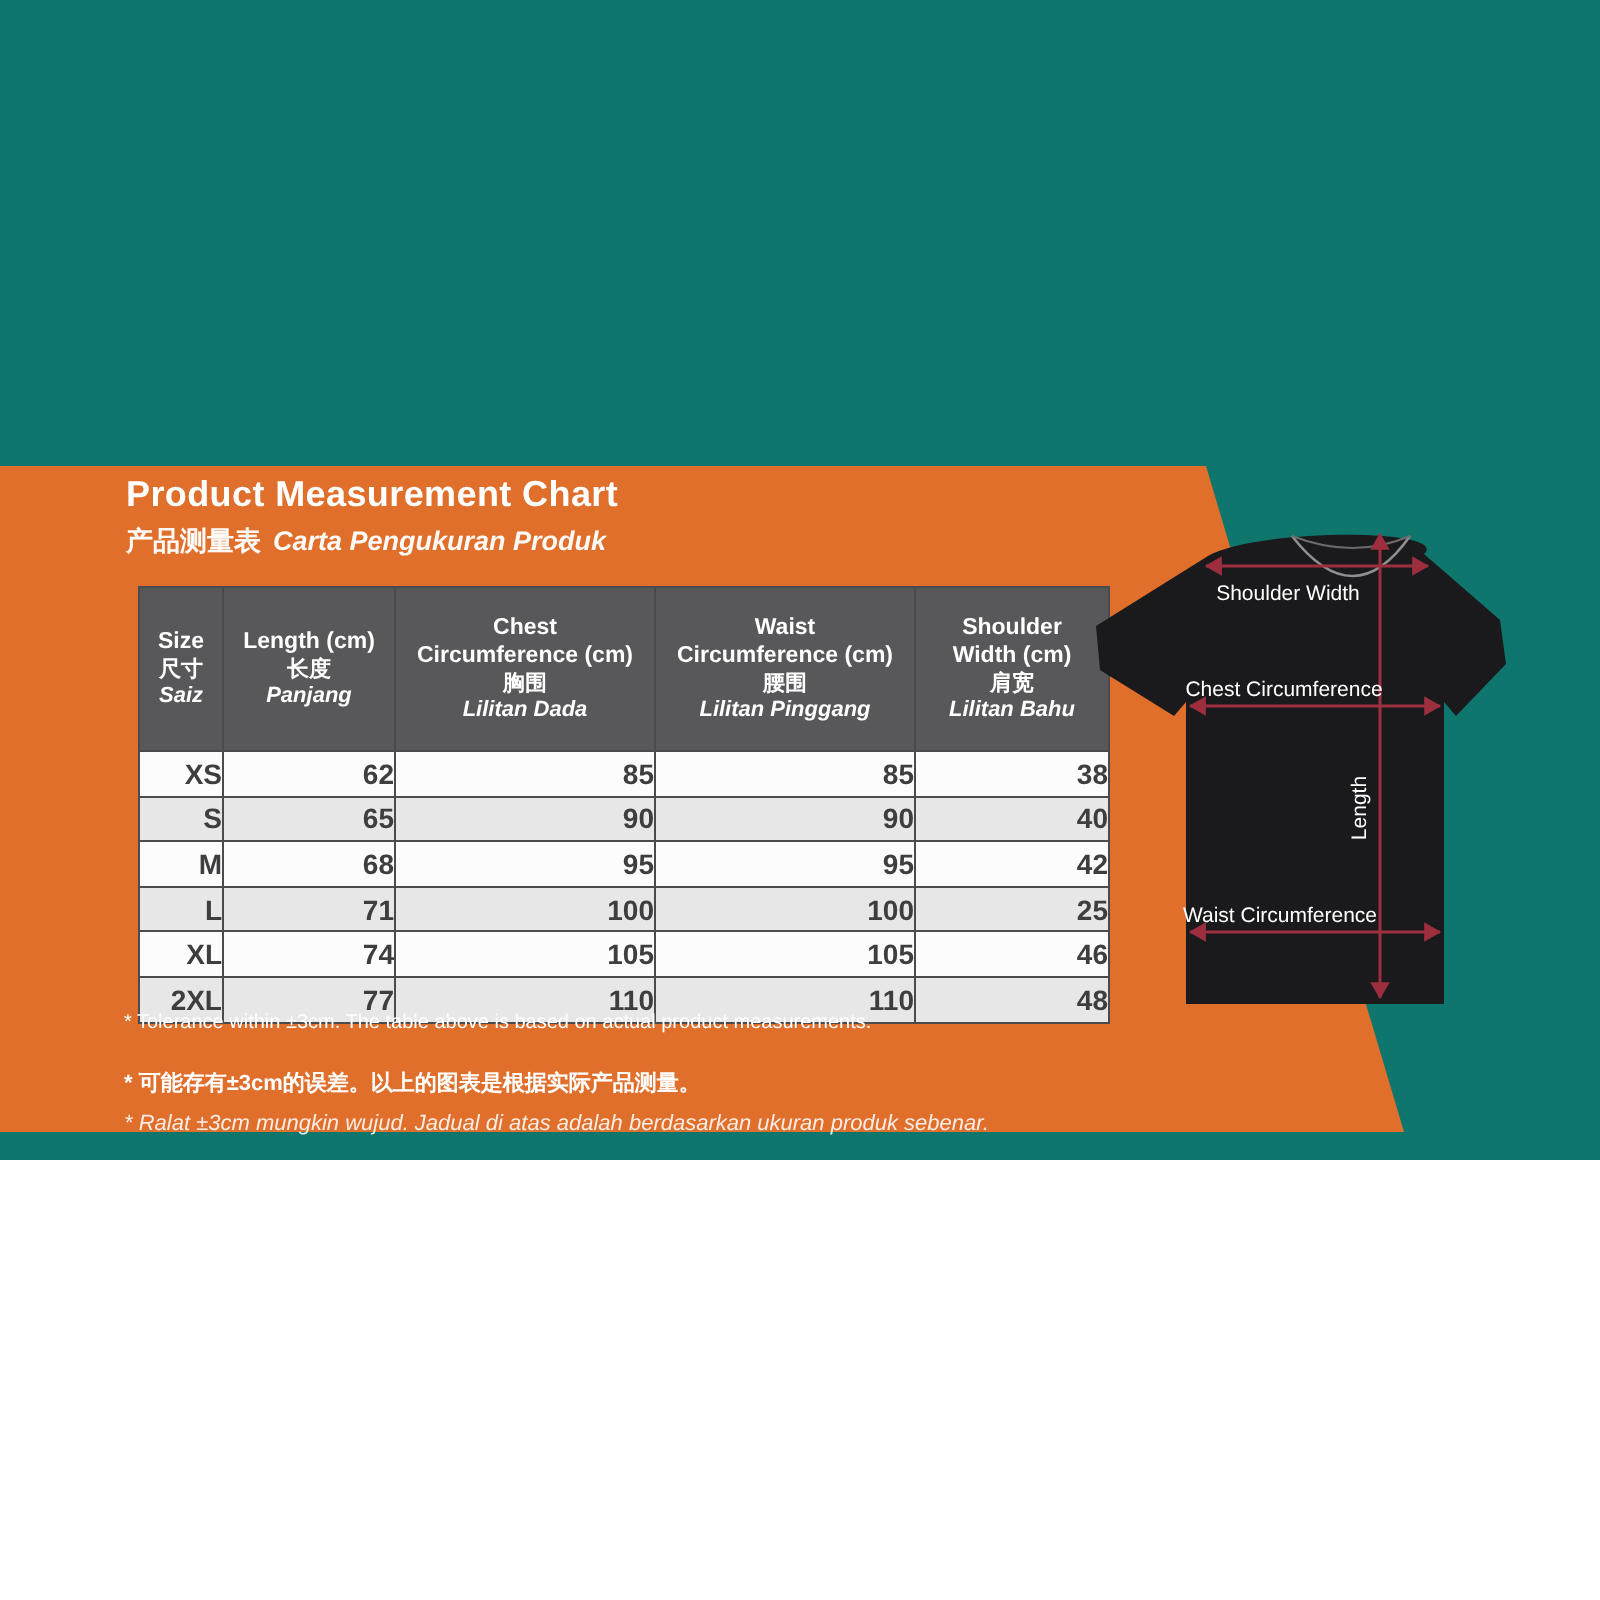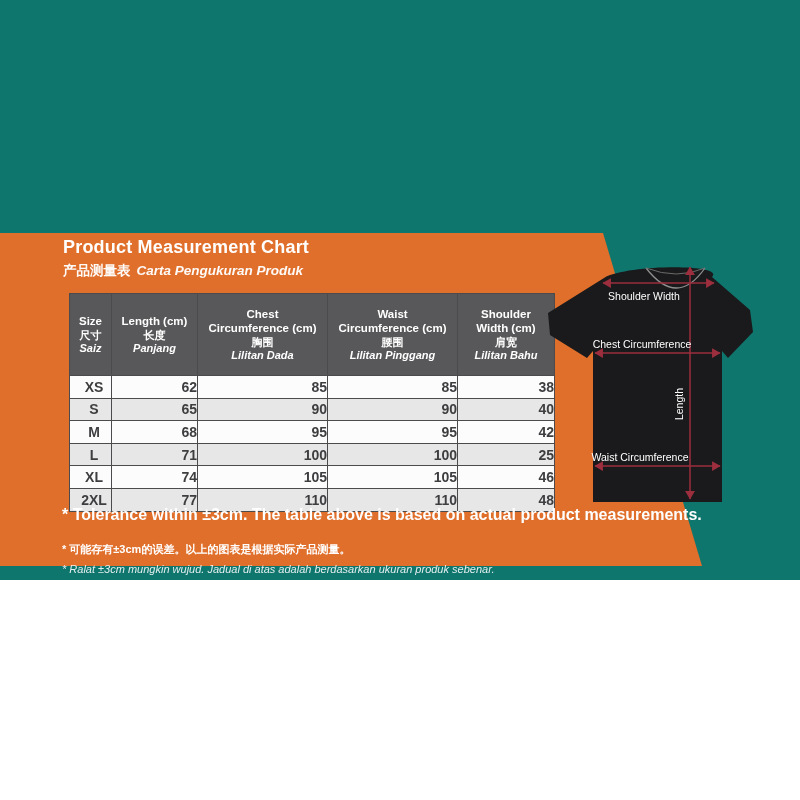--- a/index.html
+++ b/index.html
@@ -29,24 +29,24 @@
     vertical-align:middle; text-align:center; padding:2px 2px;
   }
   .h-en { font-size:11.5px; font-weight:bold; line-height:1.22; white-space:pre-line; }
   .h-zh { font-size:11px;  font-weight:bold; line-height:1.3; }
   .h-ms { font-size:11px;  font-weight:bold; font-style:italic; line-height:1.2; }
   .size-chart tbody td {
     height:21.6px; font-size:14px; font-weight:bold; color:#3E3E40;
     text-align:right; background:#FCFCFC; padding:0;
   }
   .size-chart tbody tr:nth-child(even) td { background:#E7E7E7; }
-  .size-chart tbody td.size { text-align:center; padding-left:7px;margin-top:47px; }
+  .size-chart tbody td.size { text-align:right; padding-left:7px;margin-top:47px; }
   
   .notes { position:absolute; left:62px; top:506px; color:#ffffff; }
-  .note1 { font-size:16px; font-weight:bold; line-height:1.18; }
+  .note1 { font-size:10px; font-weight:normal; line-height:1.18; }
   .note2 { font-size:11px; font-weight:bold; line-height:1.25; margin-top:18px; }
   .note3 { font-size:11px; font-style:italic; opacity:.88; margin-top:6px; }
   
   svg.shirt { position:absolute; left:540px; top:250px; }
   .shirt-label { fill:#ffffff; font-size:10.5px; font-family:"Liberation Sans", sans-serif; }
 </style>
 </head>
 <body>
 
 <div class="canvas">

